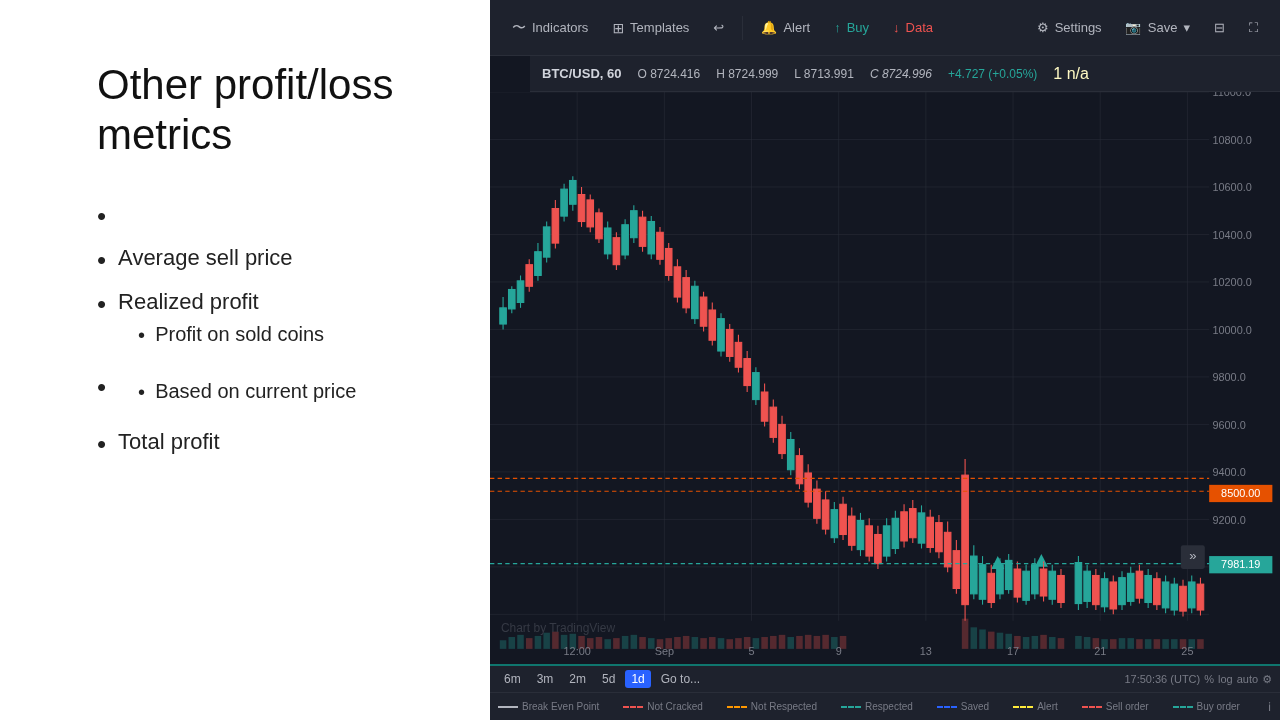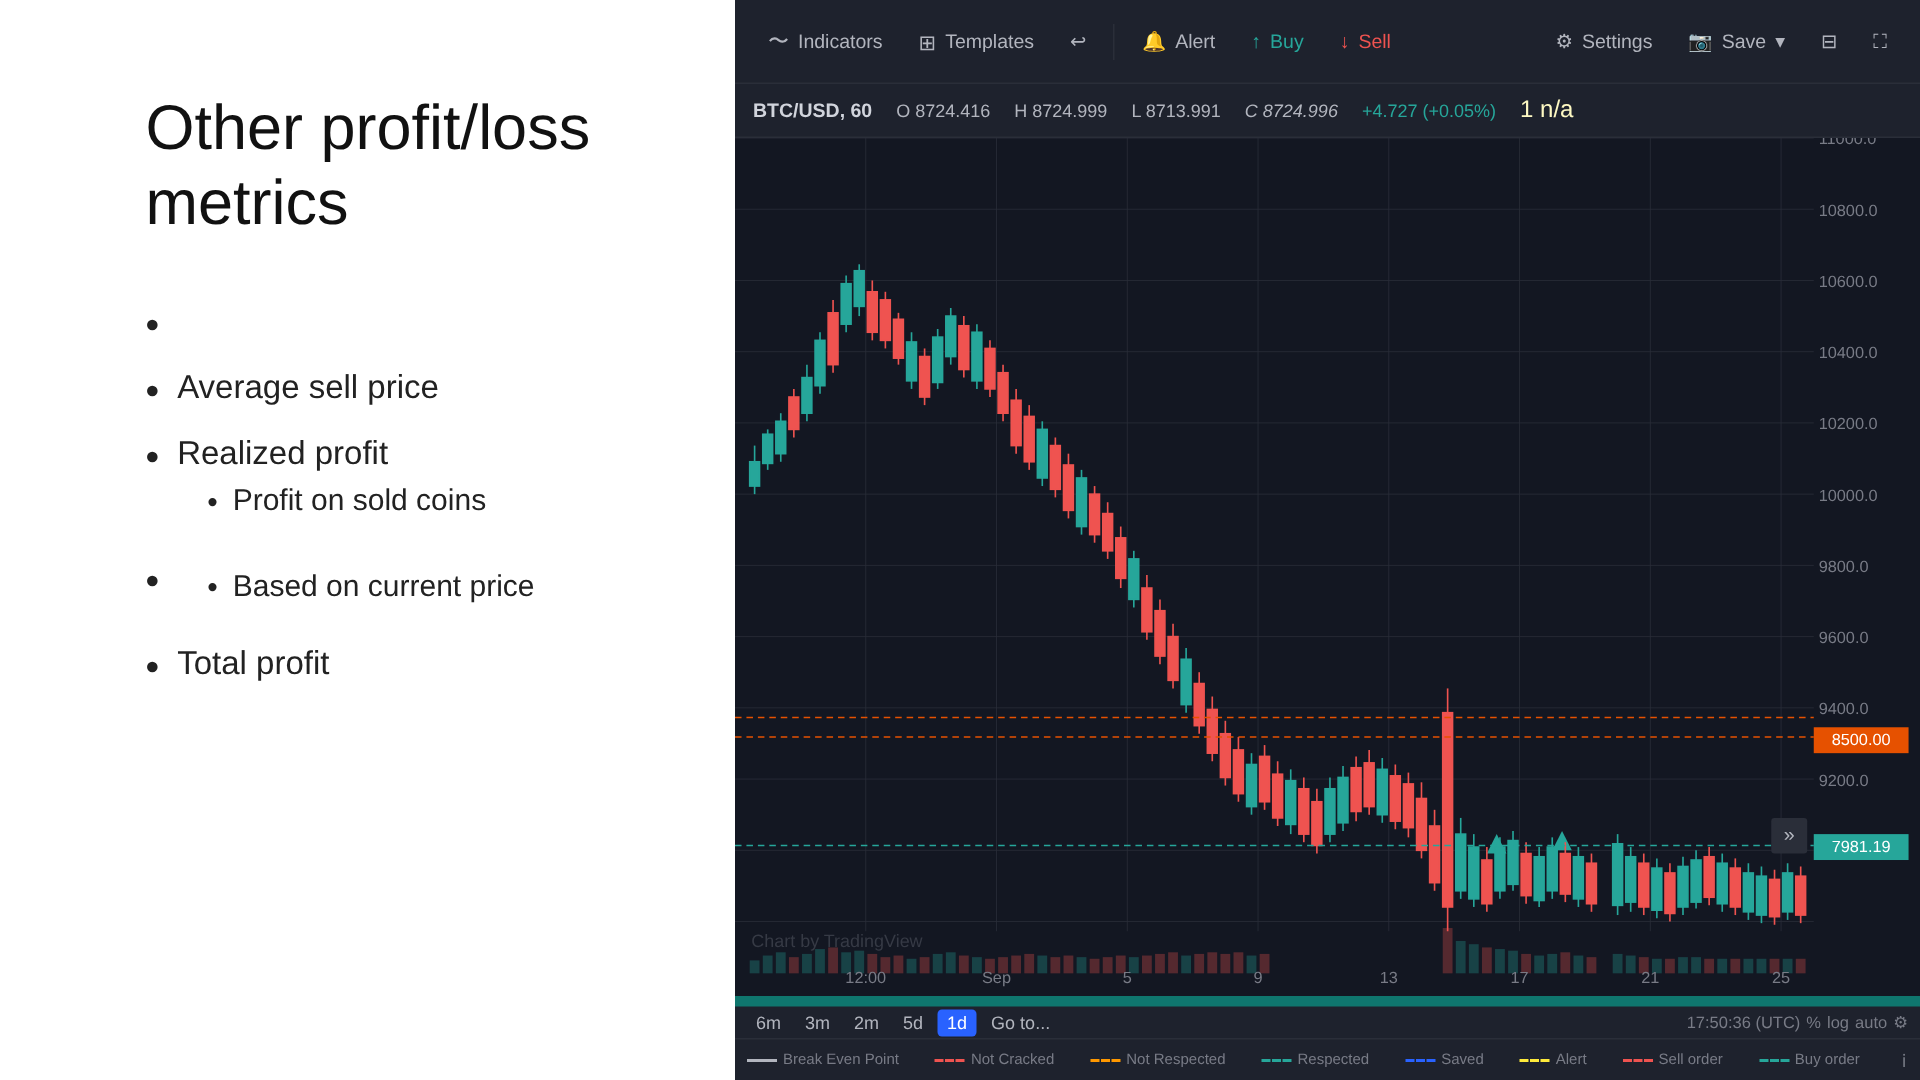--- a/index.html
+++ b/index.html
@@ -126,20 +126,21 @@
     
     .symbol-bar {
       height: 36px;
       background: #1e222d;
       border-bottom: 1px solid #2a2e39;
       display: flex;
       align-items: center;
       padding: 0 12px;
       gap: 16px;
       flex-shrink: 0;
+      margin-left: 40px;
     }
 
     .symbol-name {
       color: #d1d4dc;
       font-size: 13px;
       font-weight: 600;
     }
 
     .price-o { color: #b2b5be; font-size: 12px; }
     .price-h { color: #b2b5be; font-size: 12px; }
@@ -156,21 +157,21 @@
 
     .chart-canvas {
       width: 100%;
       height: 100%;
     }
 
     
     .time-bar {
       height: 28px;
       background: #1e222d;
-      border-top: 7px solid #0f766e;
+      border-top: 2px solid #0f766e;
       display: flex;
       align-items: center;
       padding: 0 8px;
       gap: 4px;
       flex-shrink: 0;
     }
 
     .timeframe-btn {
       color: #b2b5be;
       font-size: 12px;
@@ -308,21 +309,21 @@
     <div class="toolbar-item">
       <span>🔔</span>
       <span>Alert</span>
     </div>
     <div class="toolbar-item" style="color:#26a69a;">
       <span>↑</span>
       <span>Buy</span>
     </div>
     <div class="toolbar-item" style="color:#ef5350;">
       <span>↓</span>
-      <span>Sell</span>
+      <span>Data</span>
     </div>
     <div class="toolbar-right">
       <div class="toolbar-item">
         <span>⚙</span>
         <span>Settings</span>
       </div>
       <div class="toolbar-item">
         <span>📷</span>
         <span>Save</span>
         <span>▾</span>

